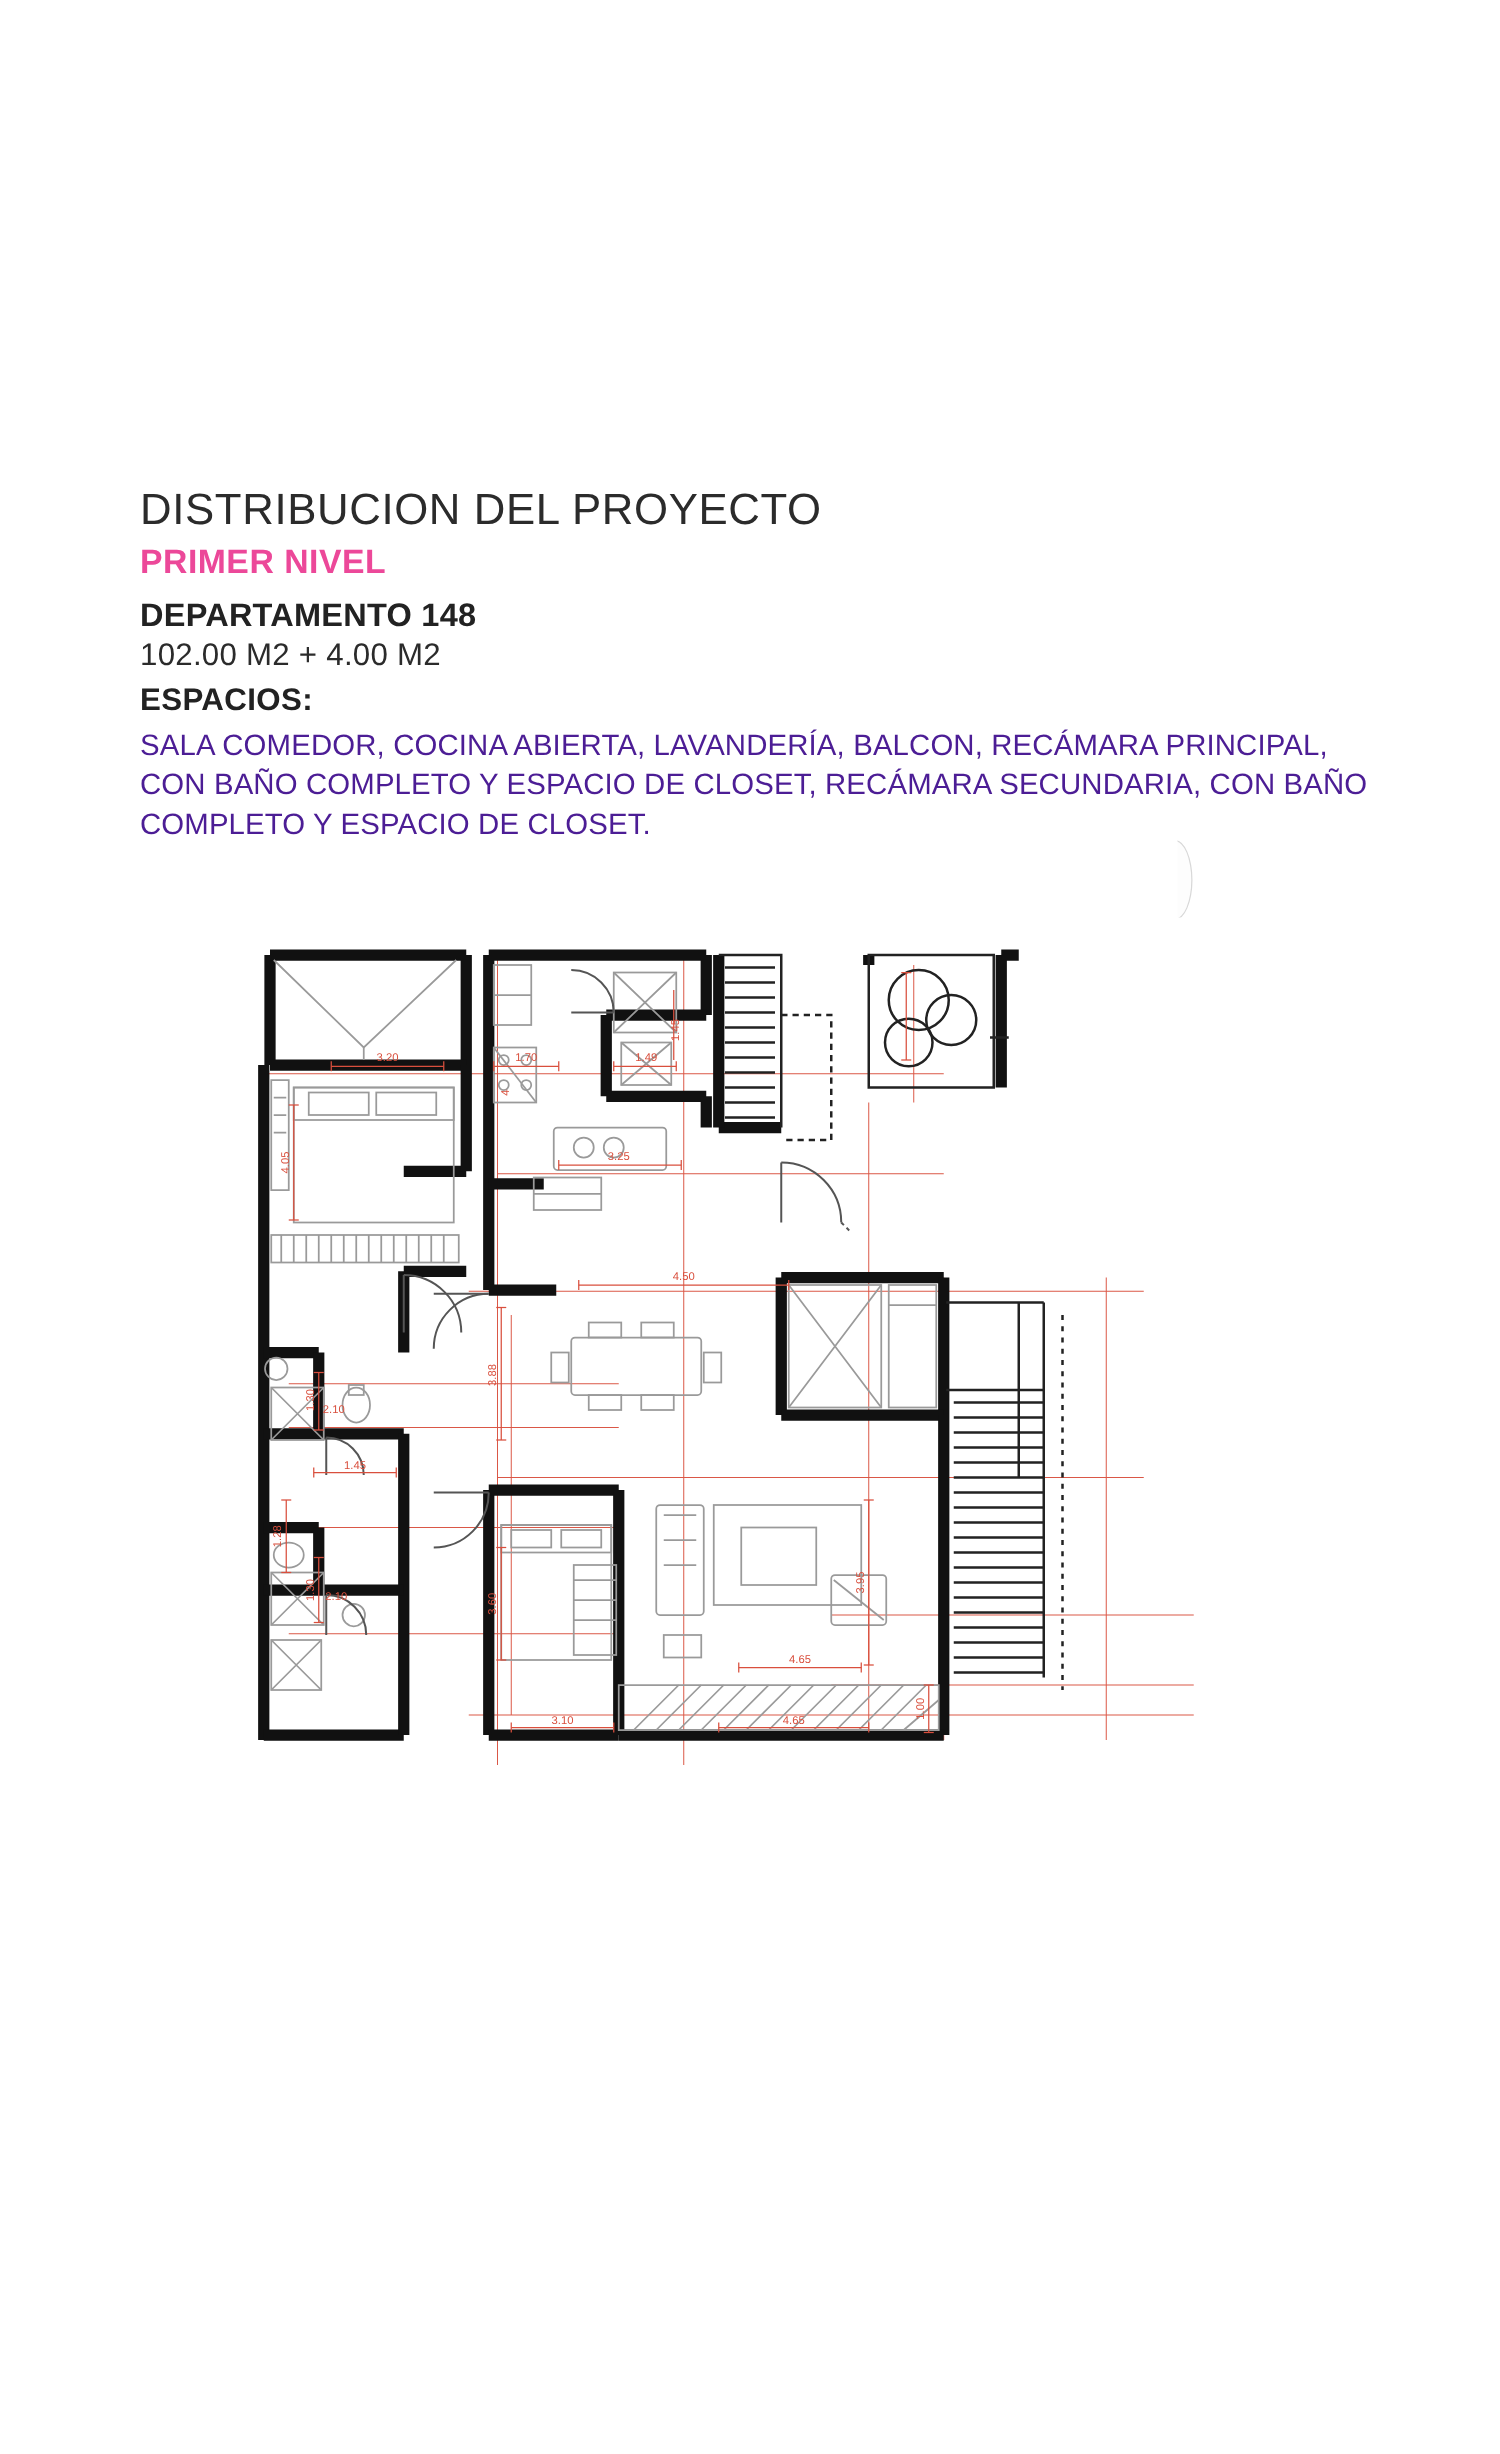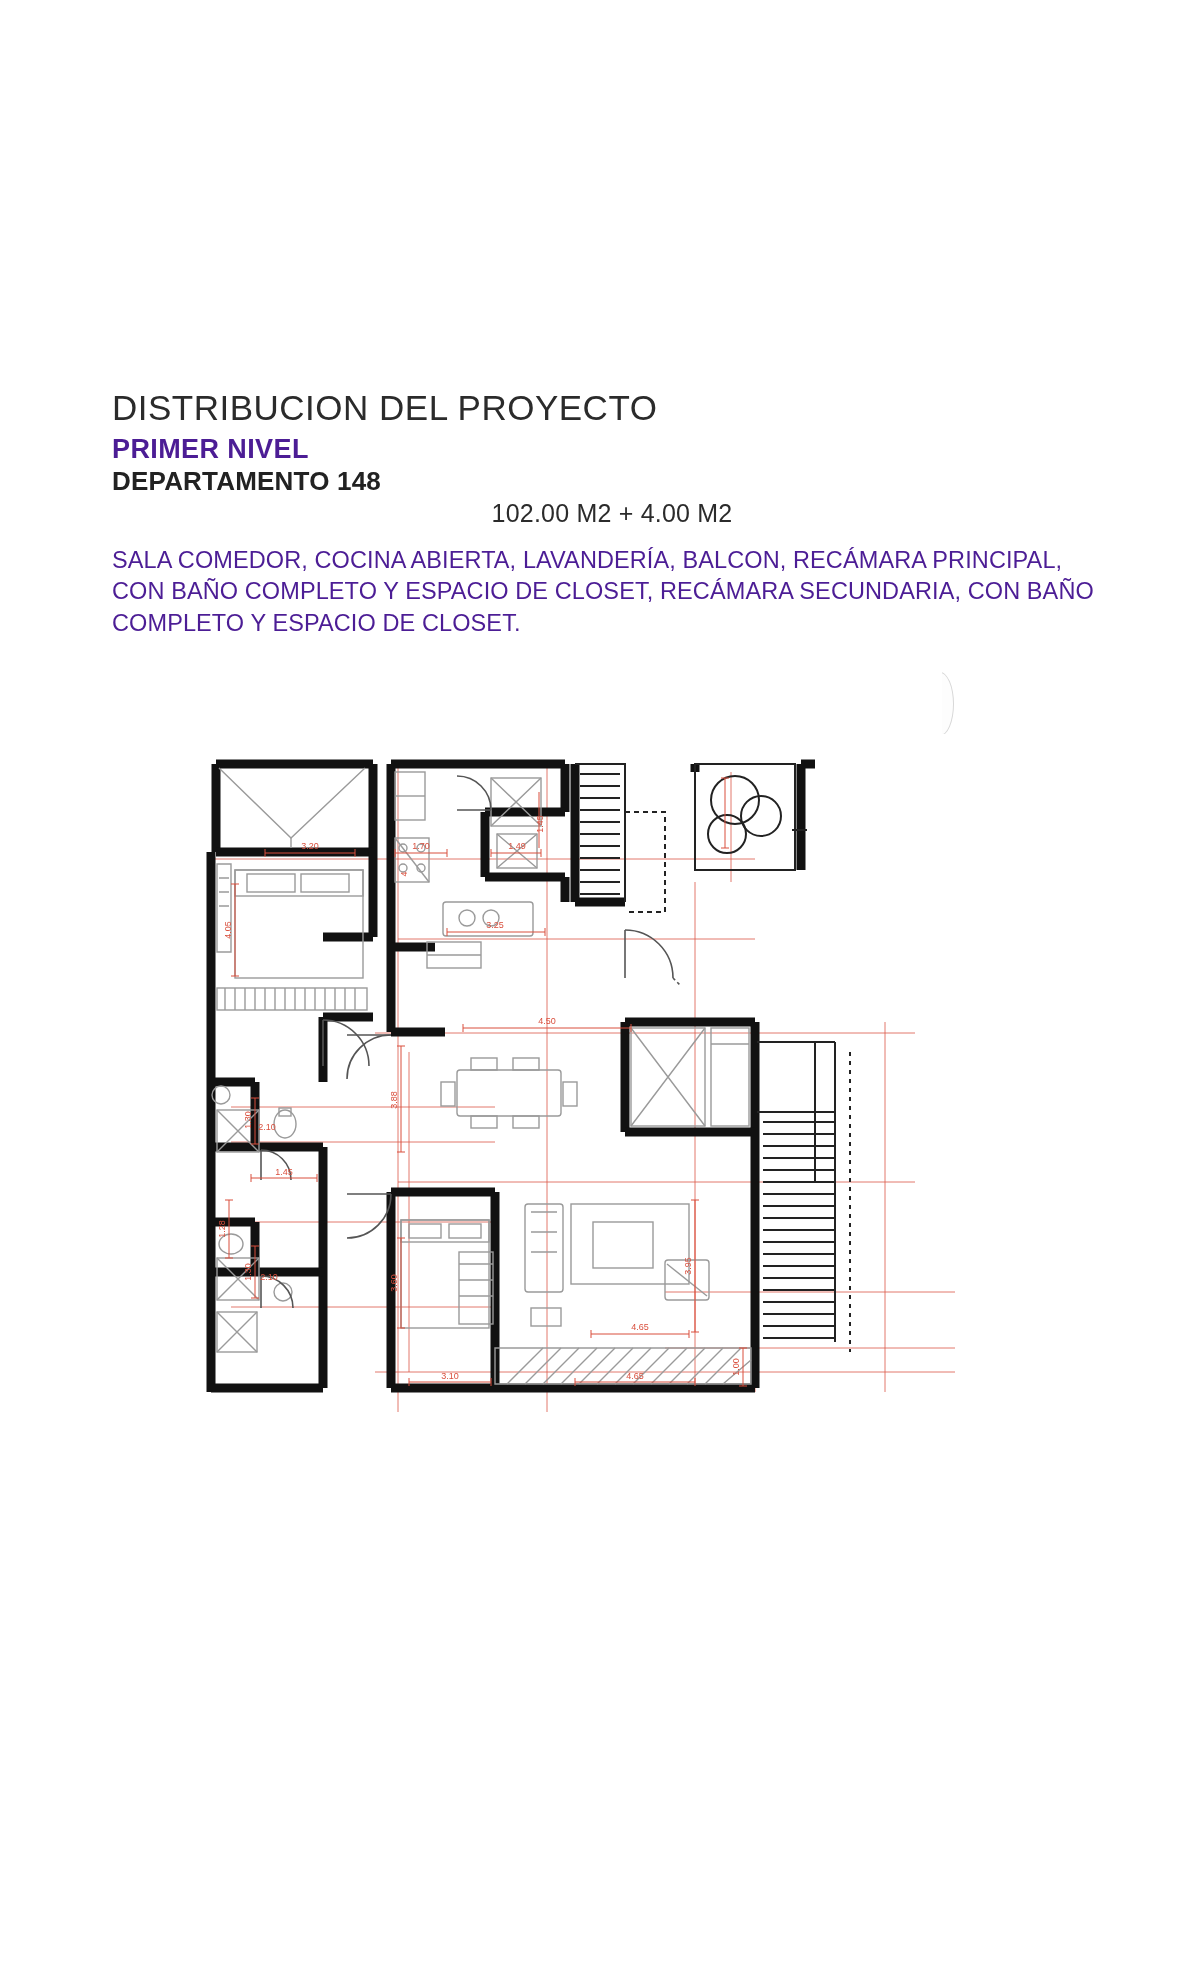--- a/index.html
+++ b/index.html
@@ -35,41 +35,40 @@
     font-size: 35px;
     font-weight: 400;
     letter-spacing: 0.5px;
     color: #2b2b2b;
     margin: 0 0 8px 0;
     line-height: 1.05;
   }
   .title-level {
     font-size: 27px;
     font-weight: 700;
-    color: #4c1d95;
+    color: #ec4899;
     letter-spacing: 0.4px;
-    margin: 0 0 4px 0;
+    margin: 0 0 15px 0;
     line-height: 1.05;
   }
   .title-dept {
     font-size: 26px;
     font-weight: 700;
     color: #222;
     letter-spacing: 0.2px;
     margin: 0 0 4px 0;
     line-height: 1.1;
   }
   .title-area {
     font-size: 25px;
     font-weight: 400;
     color: #2b2b2b;
     letter-spacing: 0.2px;
-    margin: 0 0 18px 0;
+    margin: 0 0 8px 0;
     line-height: 1.1;
-    text-align: center;
   }
   .spaces-label {
     font-size: 25px;
     font-weight: 700;
     color: #222;
     letter-spacing: 0.3px;
     margin: 0 0 6px 0;
   }
   .spaces-text {
     font-size: 23.5px;
@@ -114,20 +113,21 @@
 </head>
 <body>
 
 <div class="page">
 
   <div class="textblock">
     <div class="title-main">DISTRIBUCION DEL PROYECTO</div>
     <div class="title-level">PRIMER NIVEL</div>
     <div class="title-dept">DEPARTAMENTO 148</div>
     <div class="title-area">102.00 M2 + 4.00 M2</div>
+    <div class="spaces-label">ESPACIOS:</div>
     <div class="spaces-text">SALA COMEDOR, COCINA ABIERTA, LAVANDERÍA, BALCON, RECÁMARA PRINCIPAL, CON BAÑO COMPLETO Y ESPACIO DE CLOSET, RECÁMARA SECUNDARIA, CON BAÑO COMPLETO Y ESPACIO DE CLOSET.</div>
   </div>
 
   <div class="plan-wrap">
     <svg width="880" height="680" viewBox="0 0 880 680" xmlns="http://www.w3.org/2000/svg">
       <g fill="none" stroke-linecap="butt">
 
         <g stroke="#d94f3d" stroke-width="0.8" opacity="0.95">
 
           <line x1="203" y1="10" x2="203" y2="660"></line>

